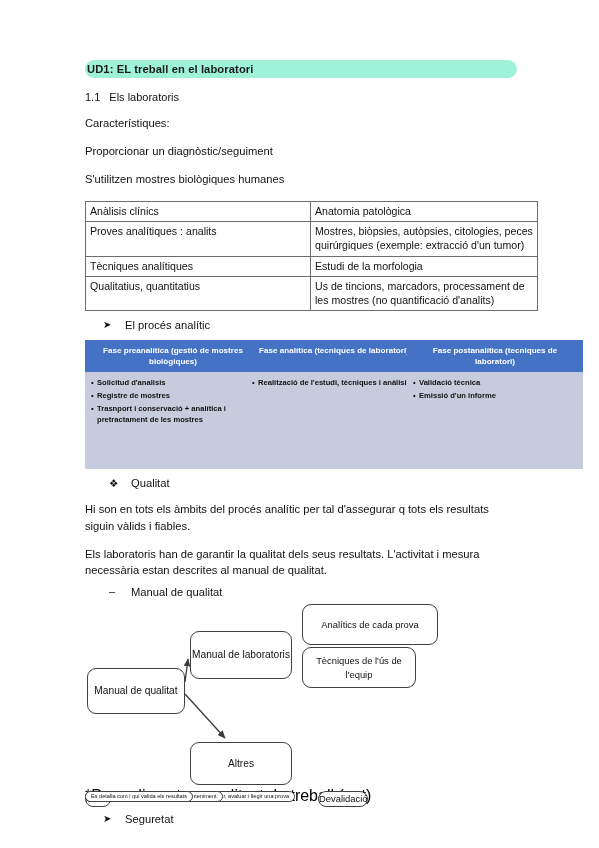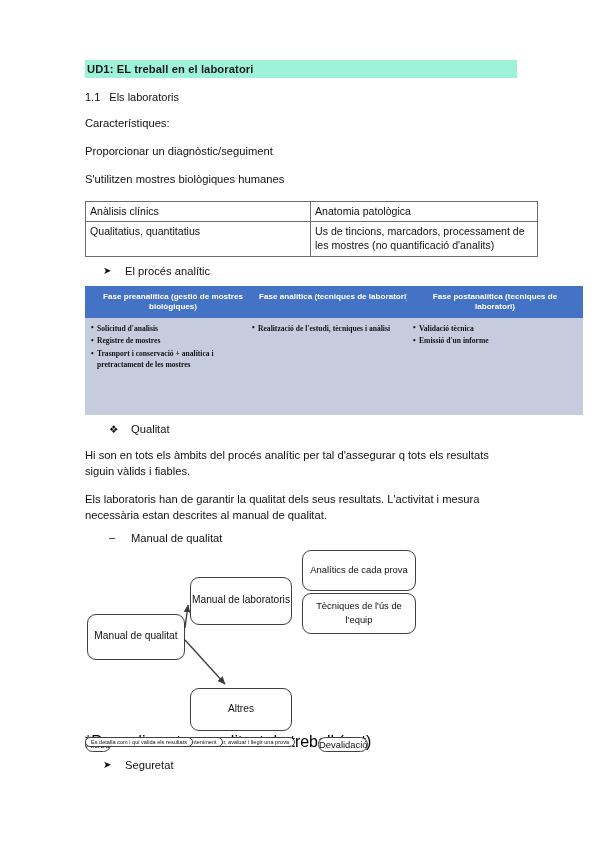--- a/index.html
+++ b/index.html
@@ -32,20 +32,21 @@
   
   .doc-title {
     background: #9ef2d8;
     font-size: 11.2px;
     font-weight: bold;
     color: #1a1a1a;
     padding: 3px 2px 3px 2px;
     letter-spacing: 0.1px;
     width: 432px;
     box-sizing: border-box;
+    border-radius: 9px;
   }
 
   
   .para {
     font-size: 11.2px;
     line-height: 1.45;
     margin-top: 12px;
     color: #111111;
   }
   .sub-head {
@@ -129,21 +130,20 @@
     list-style: none;
   }
   .phase-body li {
     font-size: 7.6px;
     font-weight: bold;
     line-height: 1.42;
     color: #111111;
     position: relative;
     padding-left: 6px;
     margin-bottom: 2px;
-    font-family: Liberation Serif, serif;
   }
   .phase-body li:before {
     content: "\2022";
     position: absolute;
     left: 0;
     top: -0.5px;
   }
 
   
   .diagram {
@@ -166,21 +166,21 @@
   }
   .rbox.big   { font-size: 10.2px; line-height: 1.45; }
   .rbox.mid   { font-size: 9.4px;  line-height: 1.45; }
   .rbox.small { font-size: 5.6px;  line-height: 1.55; padding: 0 5px; }
 
   
   .bx-manual-qualitat  { left: 2px;   top: 66px;  width: 98px;  height: 46px; }
   .bx-manual-proced    { left: 105px; top: 29px;  width: 102px; height: 48px; }
   .bx-altres-left      { left: 105px; top: 140px; width: 102px; height: 43px; }
   
-  .bx-analitics        { left: 217px; top: 2px;   width: 114px; height: 41px; }
+  .bx-analitics        { left: 217px; top: 2px;   width: 136px; height: 41px; }
   .bx-tecniques        { left: 217px; top: 45px;  width: 114px; height: 41px; }
   .bx-devalidacio      { left: 233px; top": 0;    }
   .bx-devalidacio      { left: 217px; top: 88px;  width: 114px; height: 41px; }
   .bx-altres-mid       { left: 217px; top: 131px; width: 114px; height: 41px; }
   /* right column */
   .bx-detalla          { left: 345px; top: 2px;   width: 91px;  height: 48px; }
   .bx-posada           { left: 345px; top: 62px;  width: 91px;  height: 37px; }
   .bx-esdetalla        { left: 345px; top: 108px; width: 91px;  height: 37px; }
 
   .arrow-svg {
@@ -210,20 +210,28 @@
 
     <div class="para">Característiques:</div>
     <div class="para">Proporcionar un diagnòstic/seguiment</div>
     <div class="para">S'utilitzen mostres biològiques humanes</div>
 
     <table class="lab-table">
       <tbody>
         <tr>
           <td class="c1">Anàlisis clínics</td>
           <td class="c2">Anatomia patològica</td>
+        </tr>
+        <tr>
+          <td class="c1">Proves analítiques : analits</td>
+          <td class="c2">Mostres, biòpsies, autòpsies, citologies, peces quirúrgiques (exemple: extracció d'un tumor)</td>
+        </tr>
+        <tr>
+          <td class="c1">Tècniques analítiques</td>
+          <td class="c2">Estudi de la morfologia</td>
         </tr>
         <tr>
           <td class="c1">Qualitatius, quantitatius</td>
           <td class="c2">Us de tincions, marcadors, processament de les mostres (no quantificació d'analits)</td>
         </tr>
       </tbody>
     </table>
 
     <div class="blt">
       <span class="mk">➤</span>

